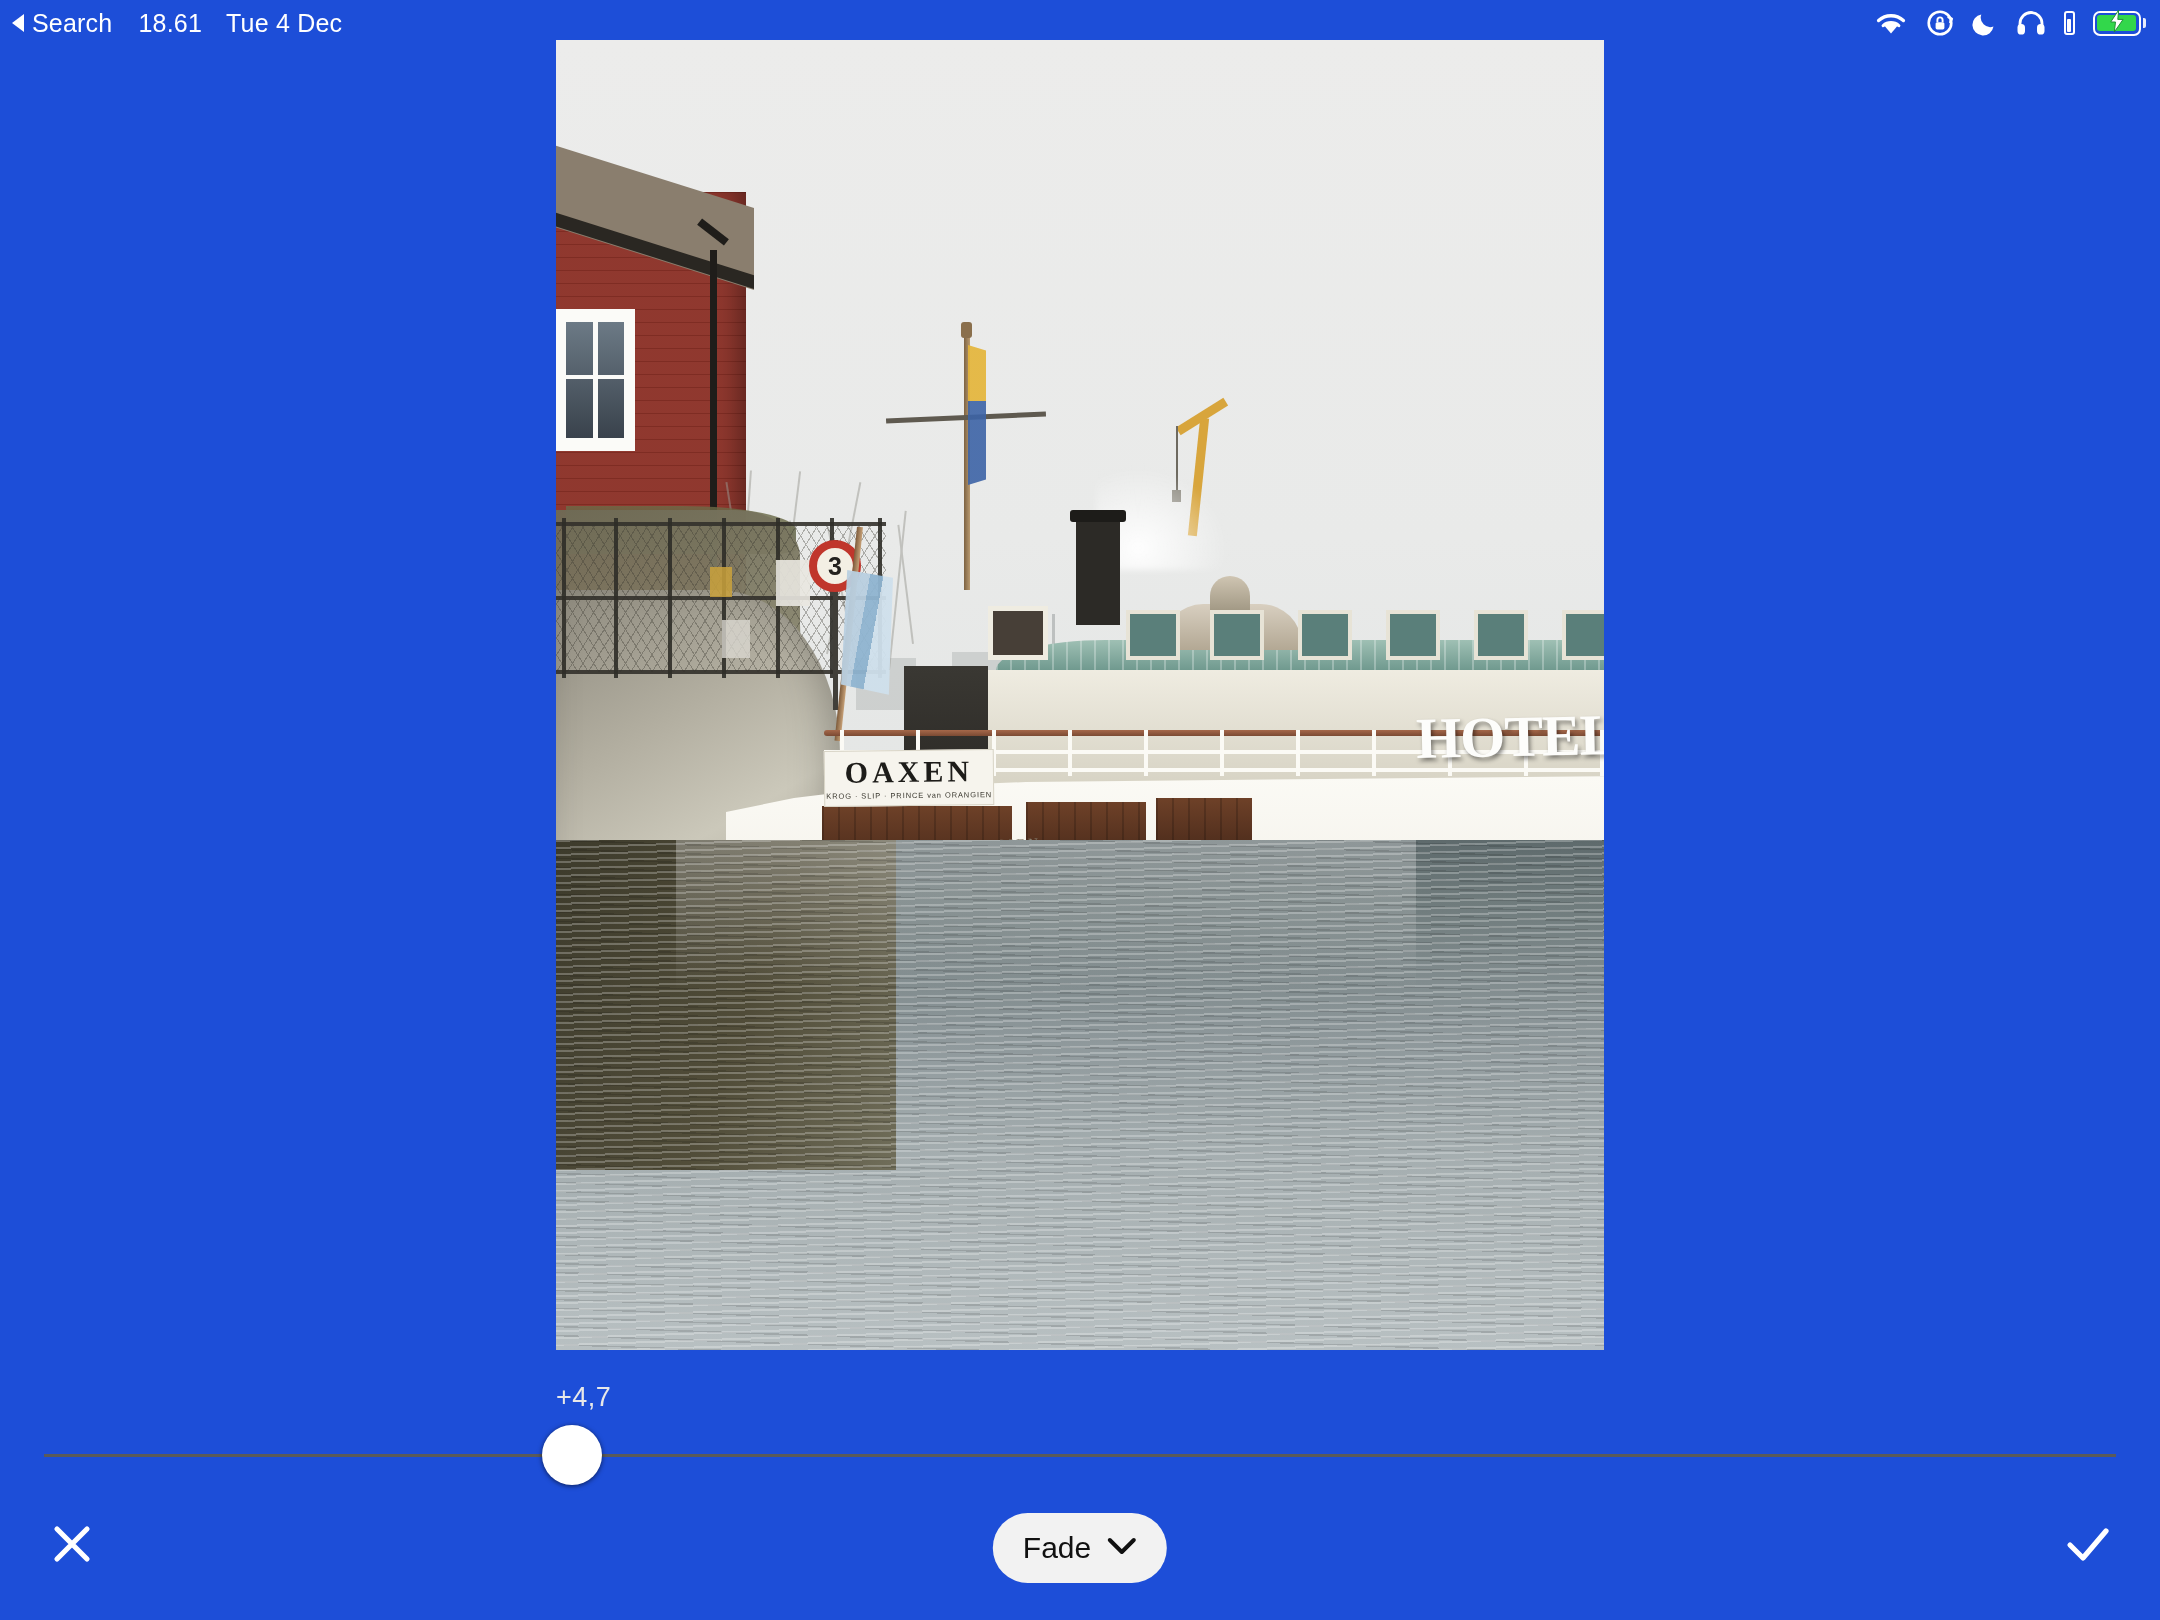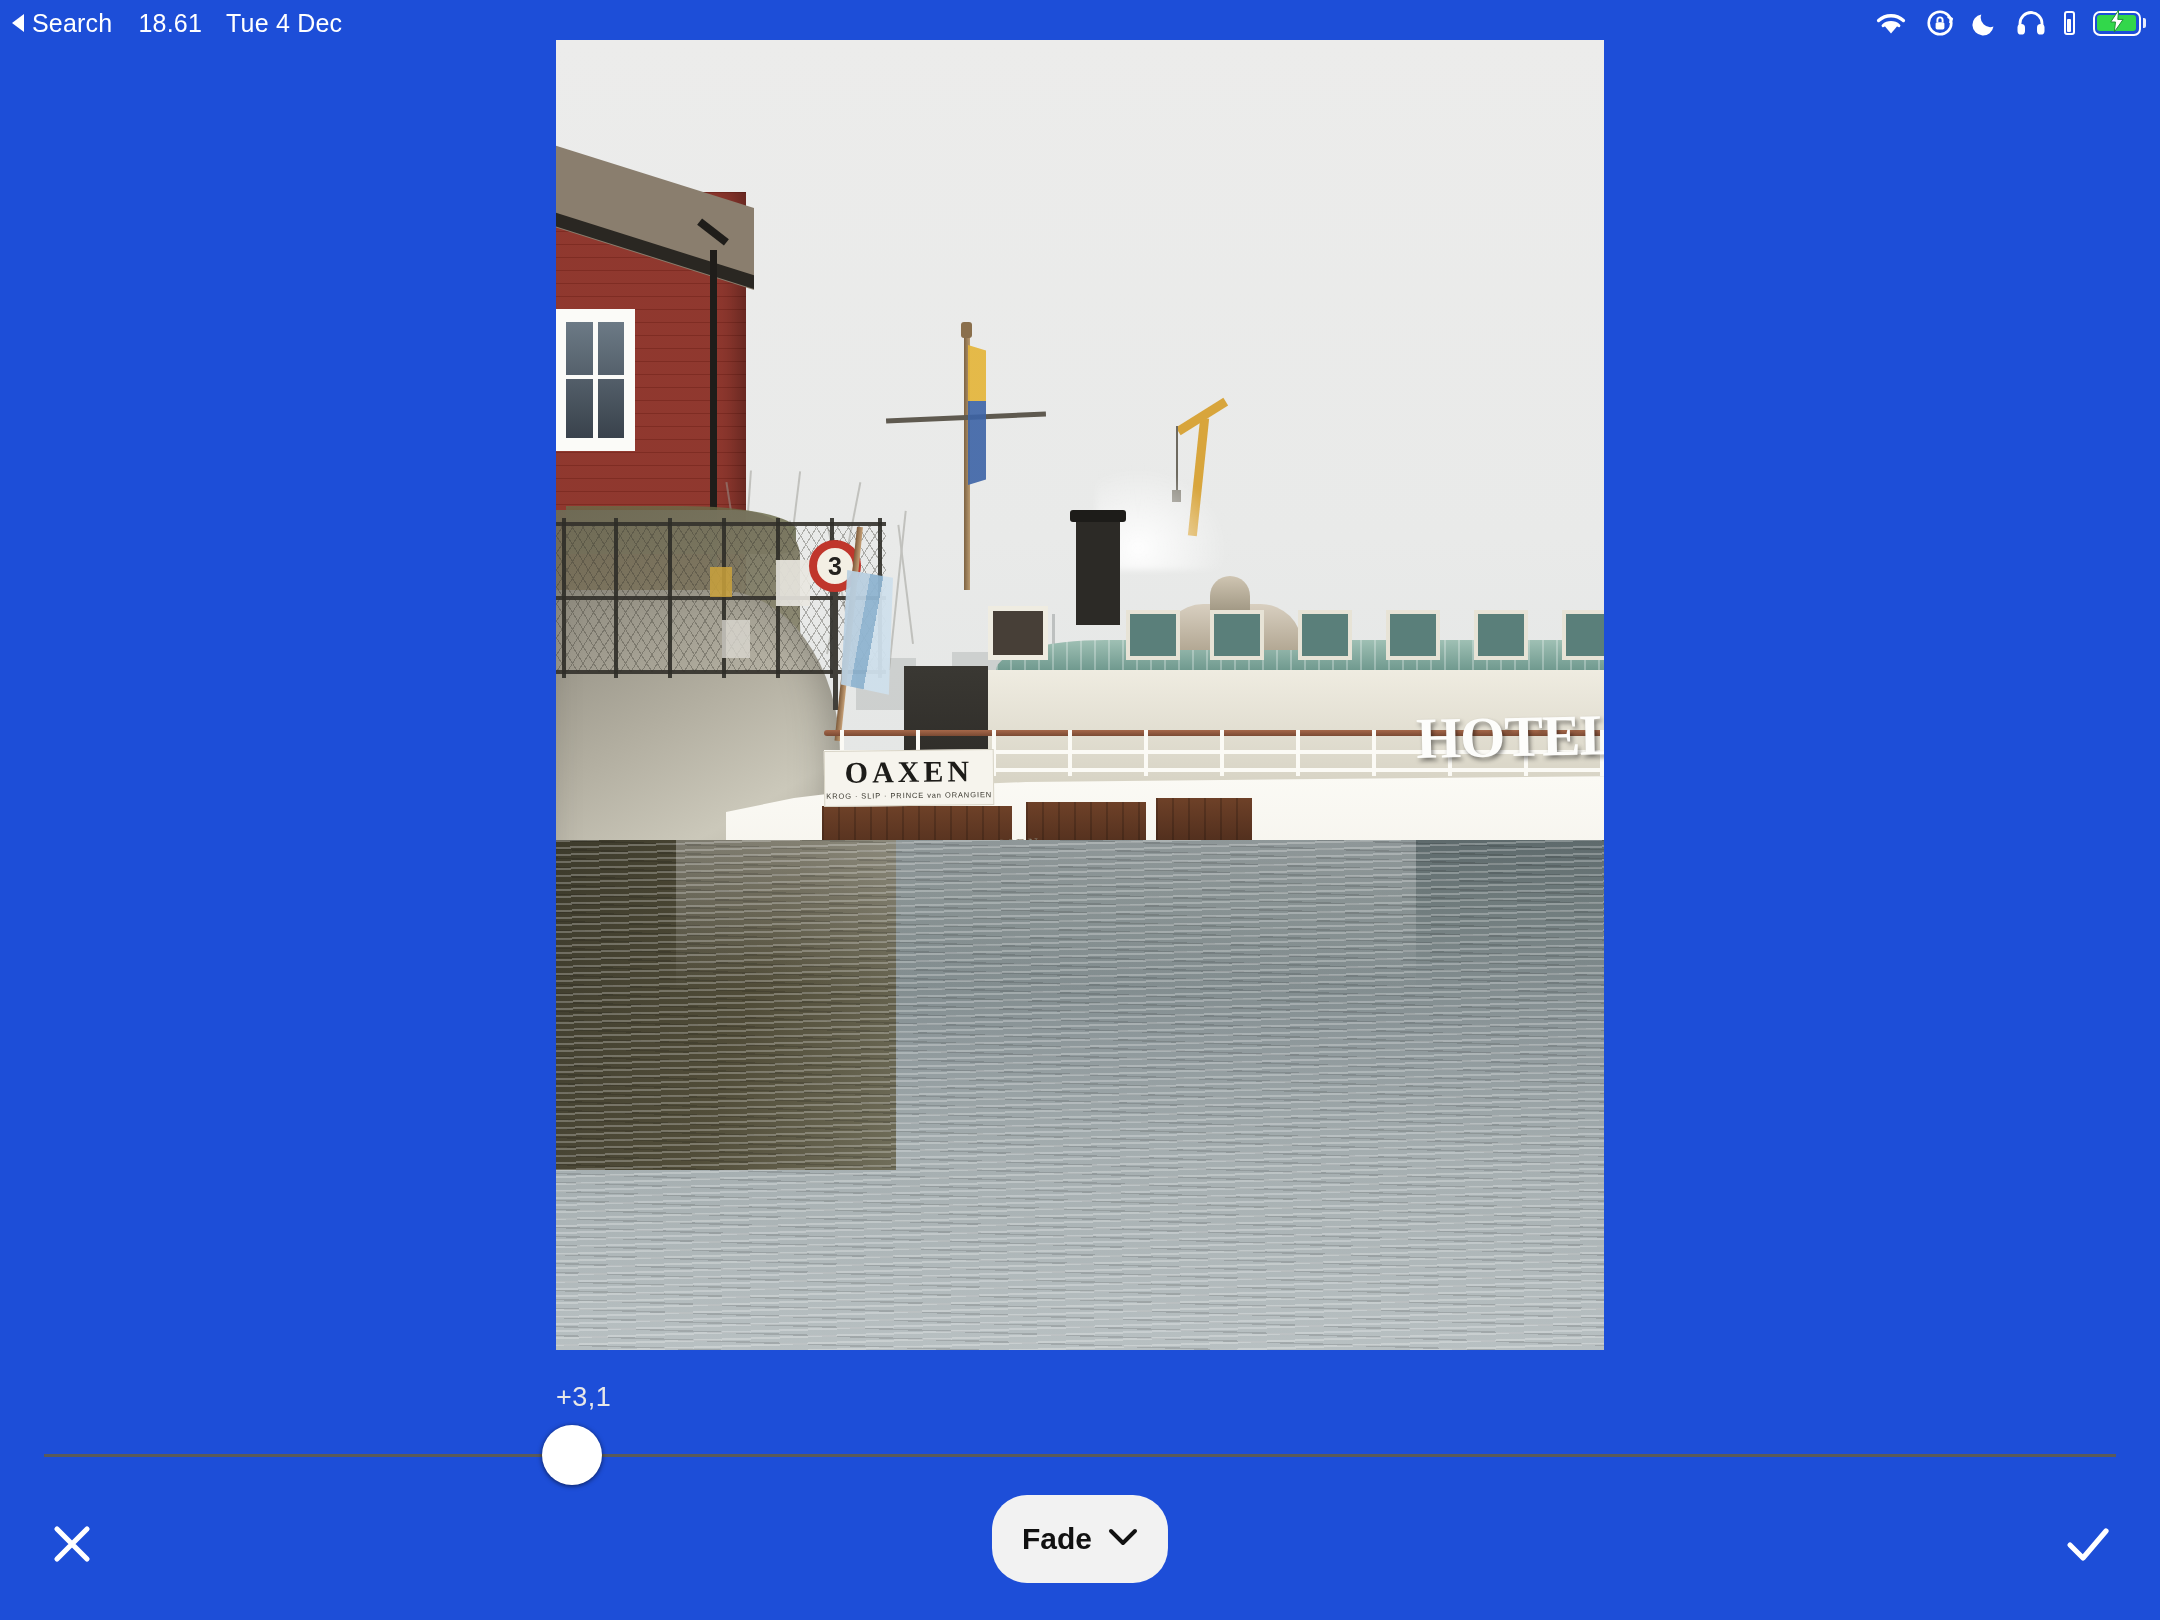--- a/index.html
+++ b/index.html
@@ -208,22 +208,22 @@
   .slider-track { position:absolute; left:44px; top:14px; width:2072px; height:2.5px; background:#5a5a5a; }
   .slider-knob { position:absolute; left:550px; top:-15px; width:60px; height:60px; background:#ffffff;
       border-radius:50%; box-shadow:0 1px 5px rgba(0,0,0,.6); }
 
   .bottom-bar { position:absolute; left:0; bottom:0; width:2160px; height:150px; }
   .btn-close { position:absolute; left:30px; bottom:32px; width:84px; height:84px;
       display:flex; align-items:center; justify-content:center; }
   .btn-done { position:absolute; right:30px; bottom:32px; width:84px; height:84px;
       display:flex; align-items:center; justify-content:center; }
   .fade-pill { position:absolute; left:50%; transform:translateX(-50%); bottom:37px;
-      height:88px; min-width:148px; padding:0 30px; background:#f2f2f2; border-radius:35px;
-      display:flex; align-items:center; justify-content:center; gap:16px;font-weight:bold; }
+      height:70px; min-width:148px; padding:0 30px; background:#f2f2f2; border-radius:35px;
+      display:flex; align-items:center; justify-content:center; gap:16px; }
   .fade-pill .fp-label { font-size:30px; color:#111; }
 </style>
 </head>
 <body>
 
 <div id="app">
 
   <div class="statusbar">
 
     <div class="sb-left">
@@ -447,21 +447,21 @@
 
       <div class="water">
         <div class="water-dark"></div>
         <div class="refl-boat"></div>
         <div class="ripples"></div>
       </div>
 
     </div>
   </div>
 
-  <div class="value-label">+3,1</div>
+  <div class="value-label">+4,7</div>
 
   <div class="slider-row">
     <div class="slider-track"></div>
     <div class="slider-knob" style="left: 542.36px;"></div>
   </div>
 
   <div class="bottom-bar">
 
     <div class="btn-close">
       <span>

